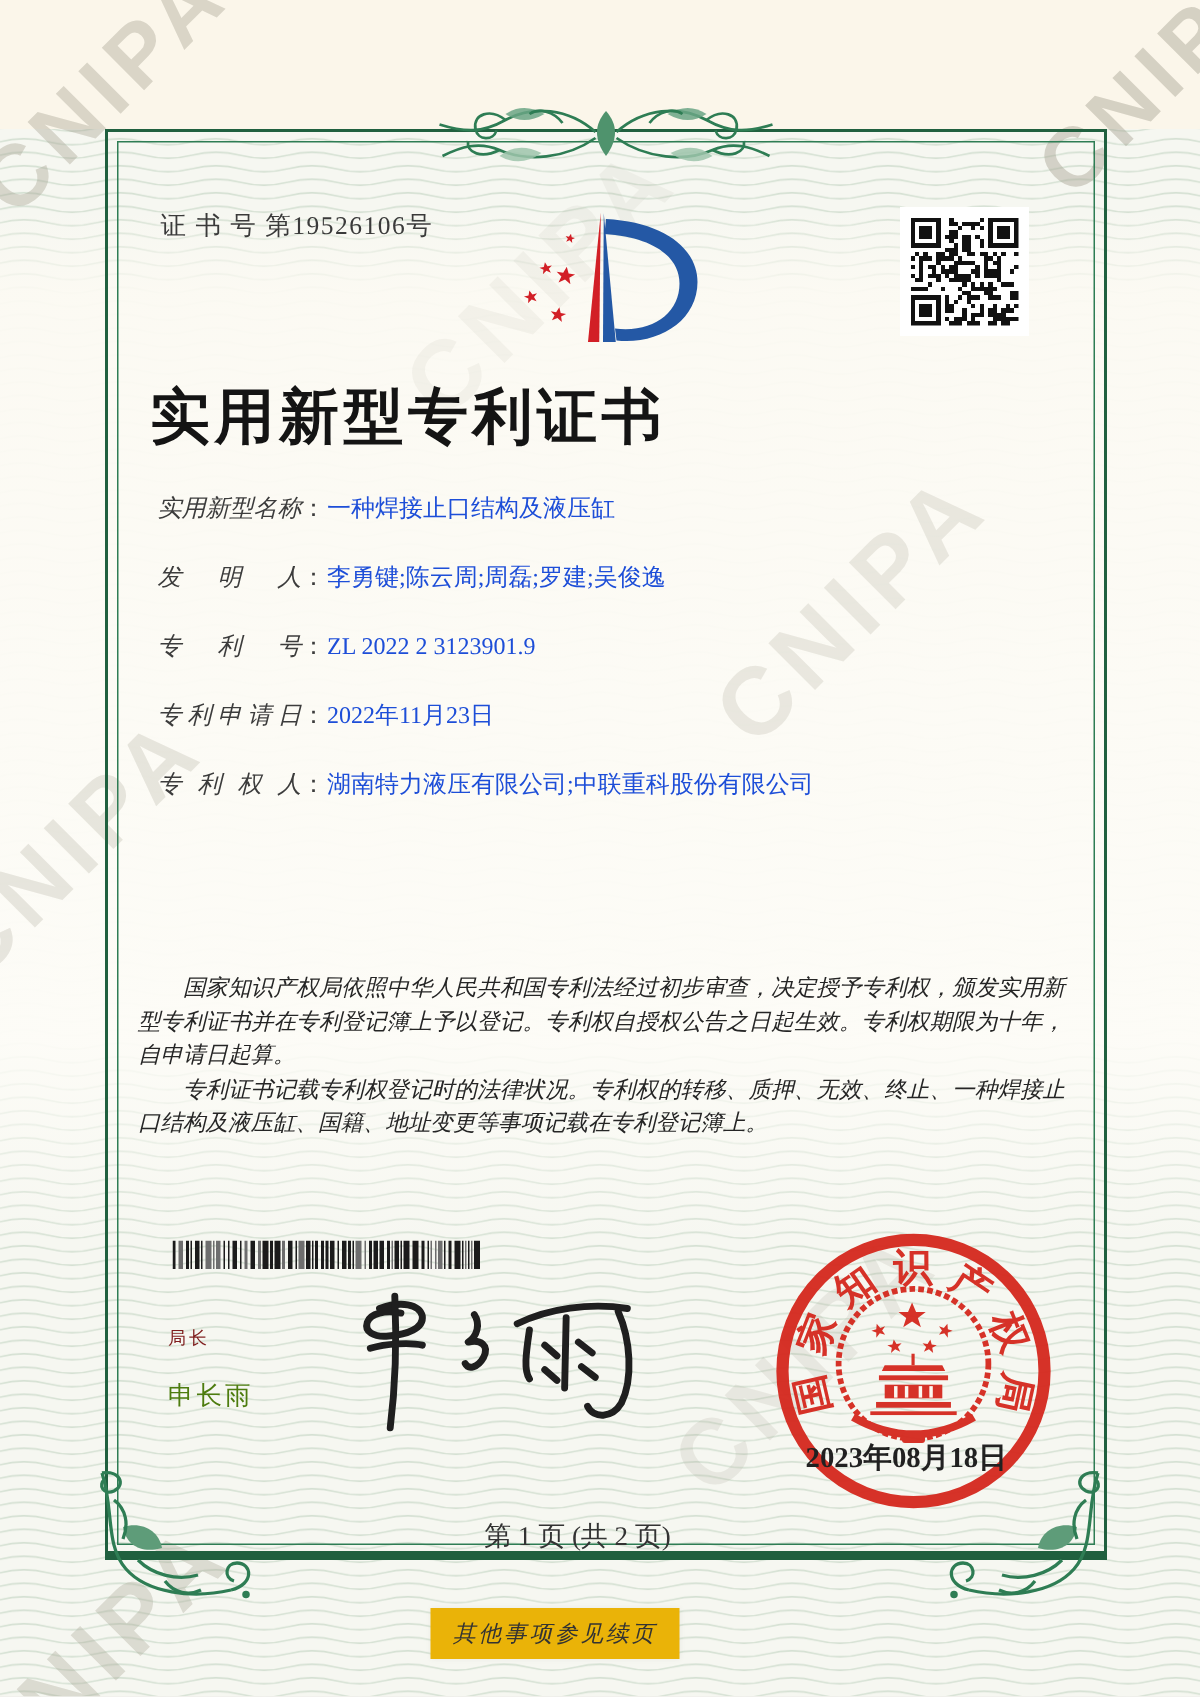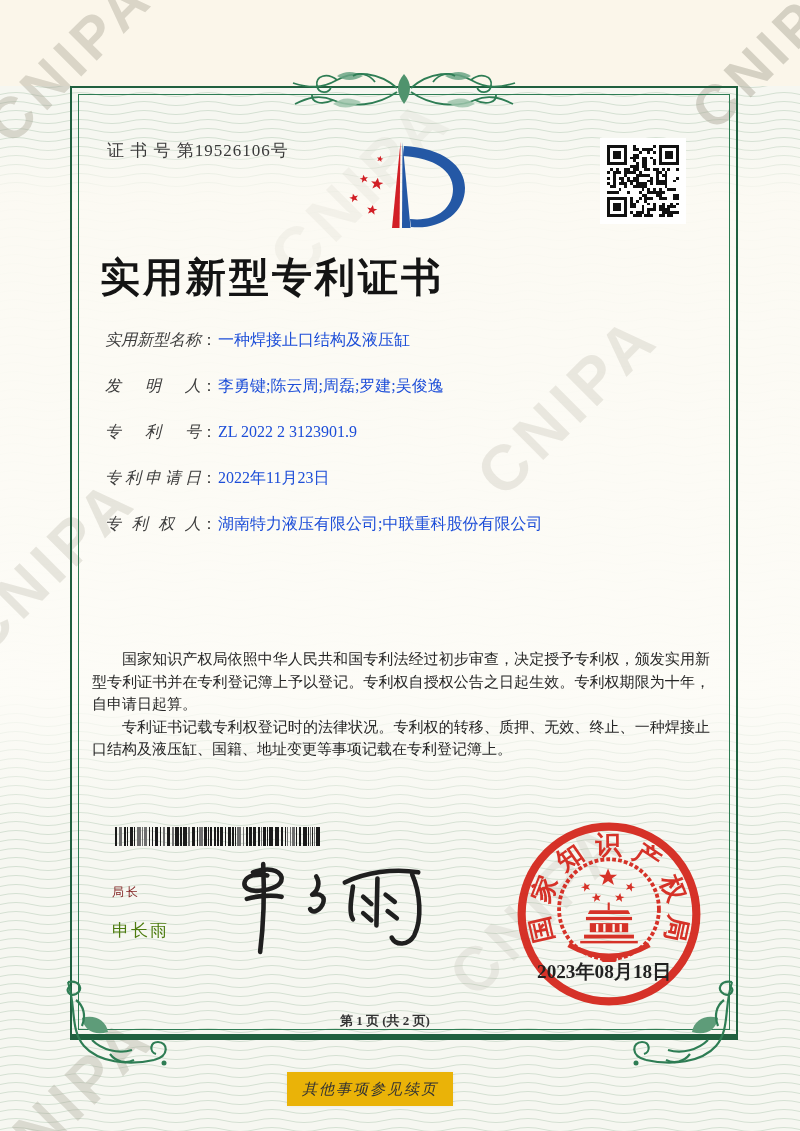--- a/index.html
+++ b/index.html
@@ -32,32 +32,32 @@
      font-size:40px;font-weight:bold;color:#141414;letter-spacing:3px;}
   #fields{position:absolute;left:105px;top:327px;width:602px;font-size:16px;color:#3c3c3c;}
   .frow{margin-bottom:21px;line-height:25px;white-space:nowrap;}
   .frow.wrap{white-space:normal;}
   .flabel{display:inline-block;width:96px;text-align:justify;text-align-last:justify;vertical-align:top;font-style:italic;}
   .fcolon{display:inline-block;width:17px;vertical-align:top;}
   .fvalue{color:#1d4ed8;}
   .fvalue.addr{display:inline-block;width:452px;vertical-align:top;white-space:normal;}
   .fvalue.dateval{display:inline-block;width:132px;vertical-align:top;}
   #paras{position:absolute;left:92px;top:648px;width:618px;font-size:15px;line-height:22.5px;
-     color:#252525;text-align:justify;}
+     color:#252525;text-align:justify;font-style:italic;}
   #paras p{margin:0;text-indent:2em;}
   #qr-backing{position:absolute;left:600px;top:138px;width:86px;height:86px;background:#fff;}
   #qr{position:absolute;left:607px;top:145px;}
   #barcode{position:absolute;left:115px;top:827px;}
   #officer-title{position:absolute;left:112px;top:884px;font-family:"Liberation Sans","DejaVu Sans",sans-serif;
      font-size:12px;color:#7f1d1d;letter-spacing:2px;}
   #officer-name{position:absolute;left:112px;top:919px;font-family:"Liberation Sans","DejaVu Sans",sans-serif;
      font-size:17px;color:#4d7c0f;letter-spacing:2px;}
   #signature{position:absolute;left:222px;top:856px;}
   #seal{position:absolute;left:513px;top:818px;opacity:.95;}
-  #footer-page{position:absolute;left:105px;top:1012px;width:560px;text-align:center;font-size:13px;color:#333;font-weight:bold;}
+  #footer-page{position:absolute;left:105px;top:1012px;width:560px;text-align:center;font-size:18px;color:#333;}
   #note-box{position:absolute;left:287px;top:1072px;width:166px;height:34px;background:#eab308;
      box-shadow:0 0 4px rgba(0,0,0,.06);display:flex;align-items:center;justify-content:center;
      font-size:15px;font-style:italic;color:#333;letter-spacing:2px;}
   .orn{position:absolute;}
 </style>
 </head>
 <body>
 
 <div id="certificate">
 

